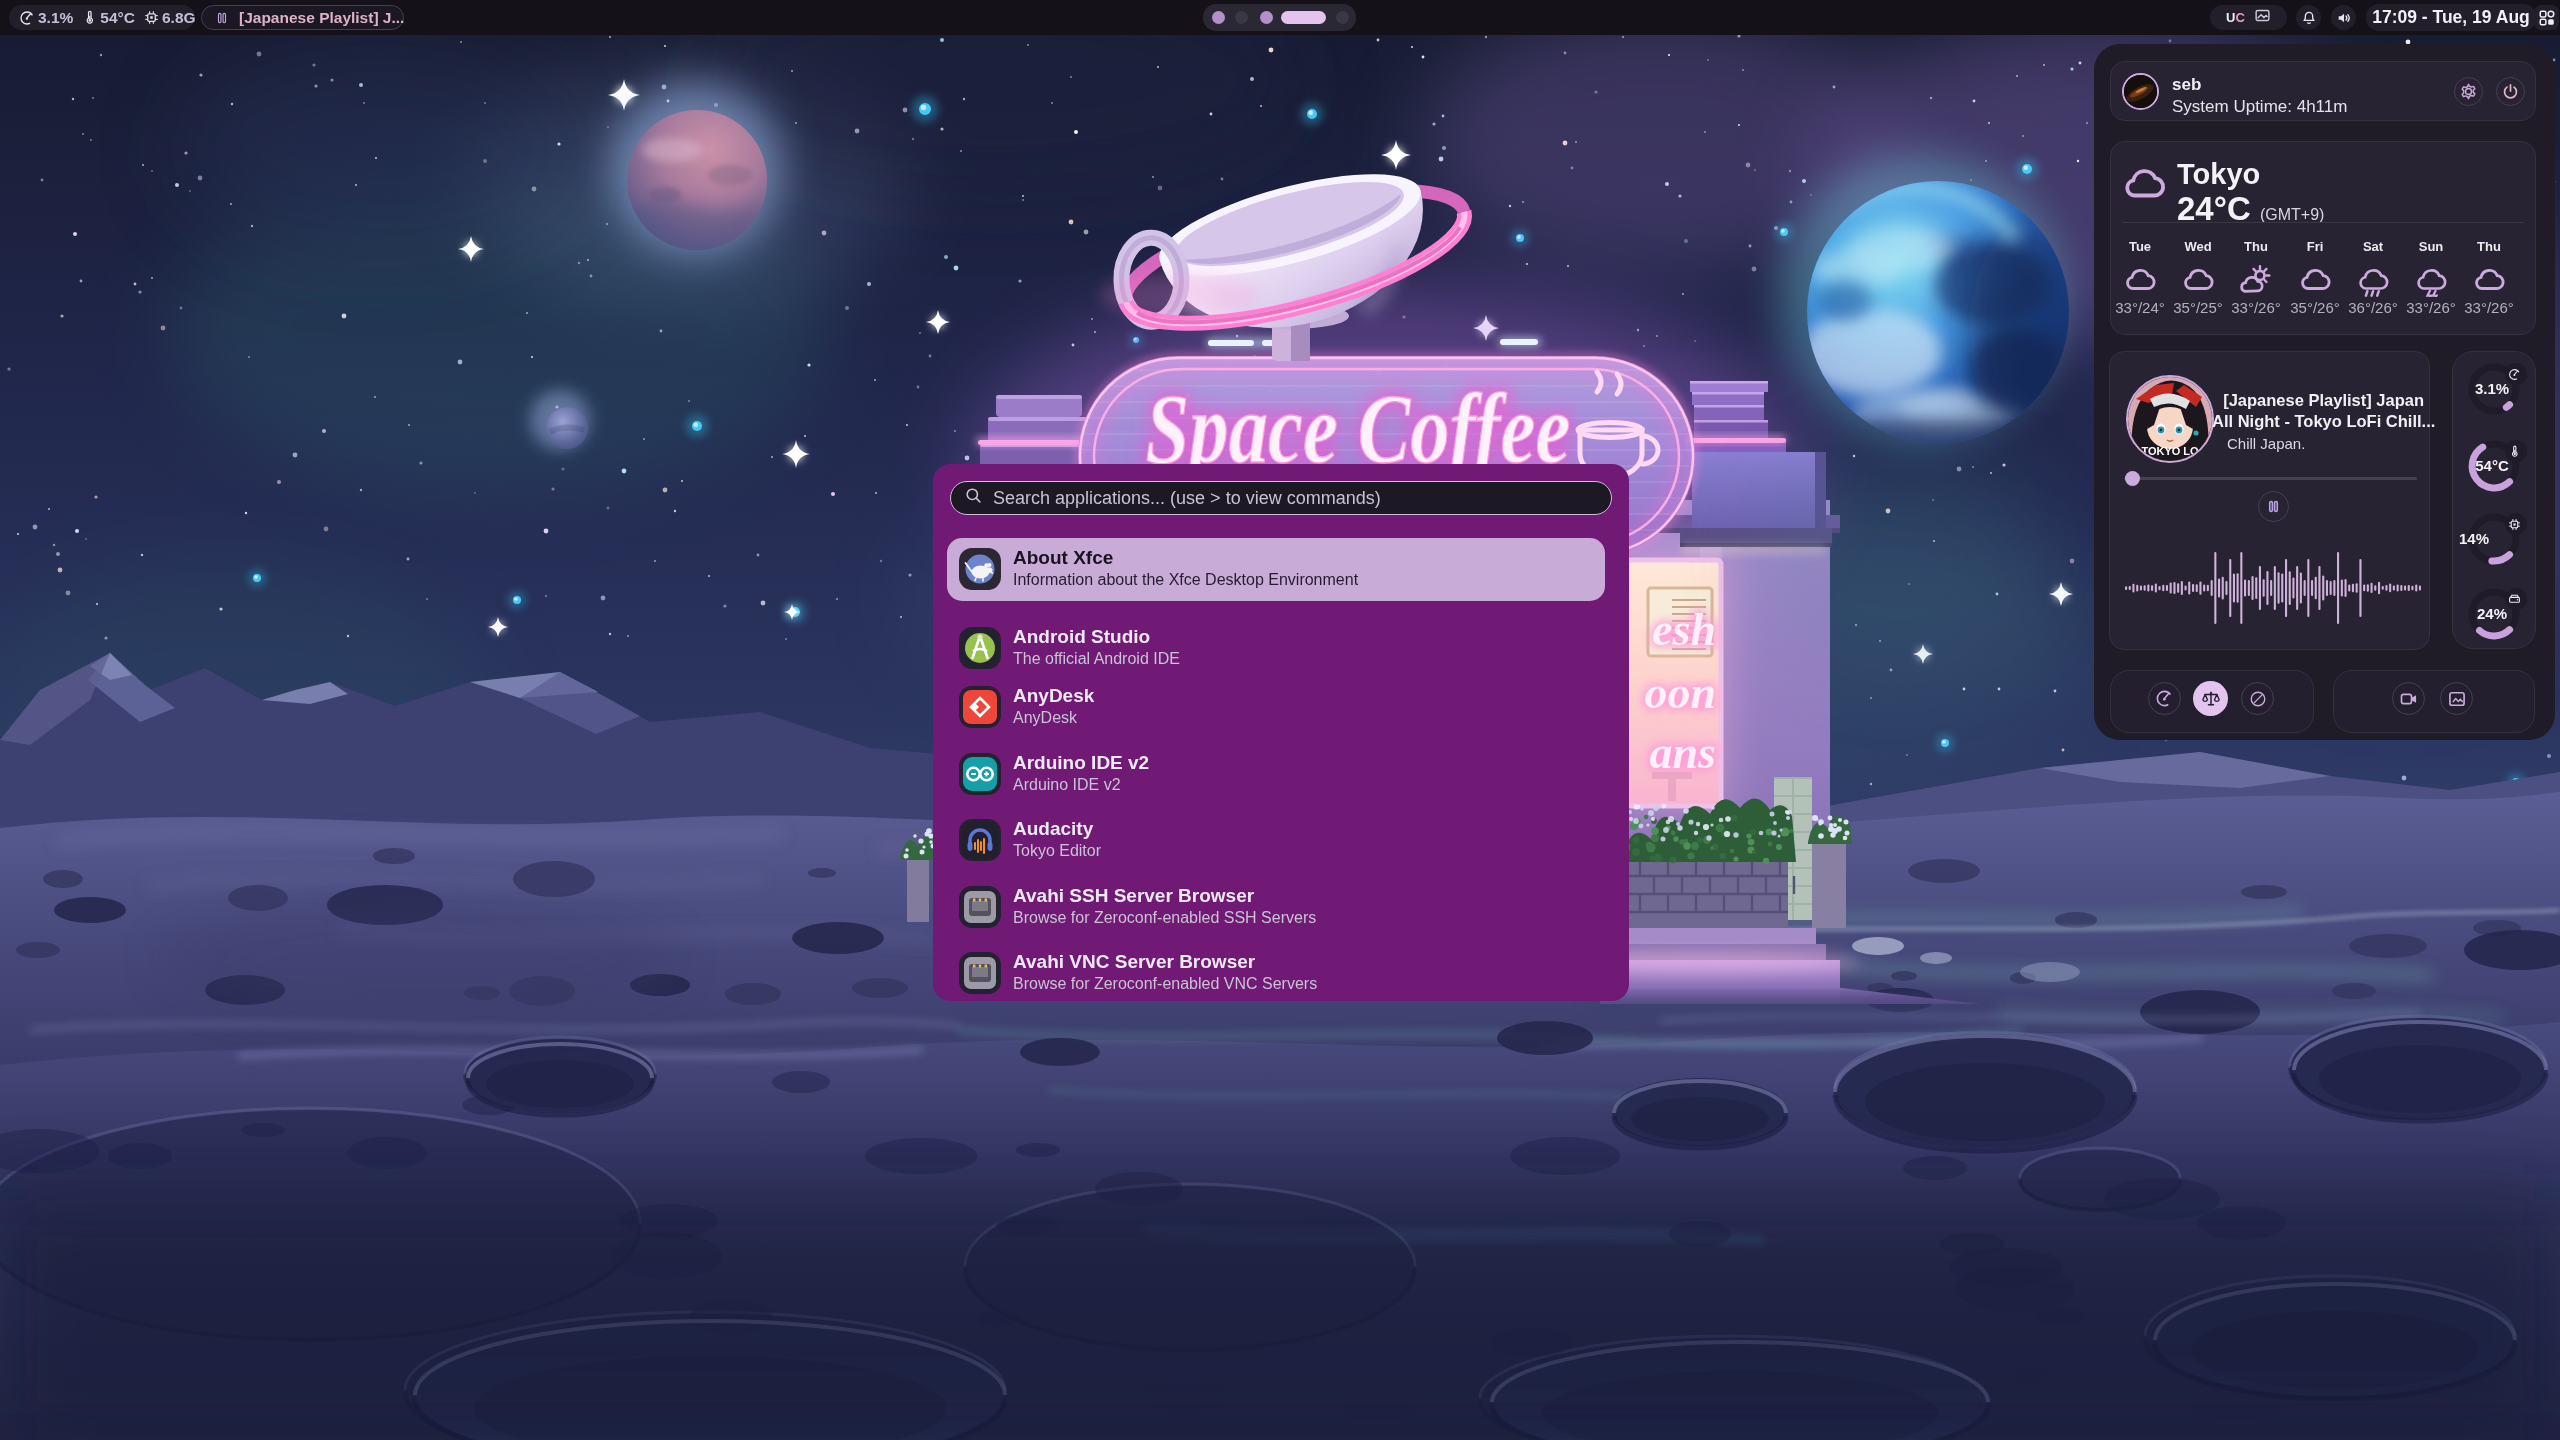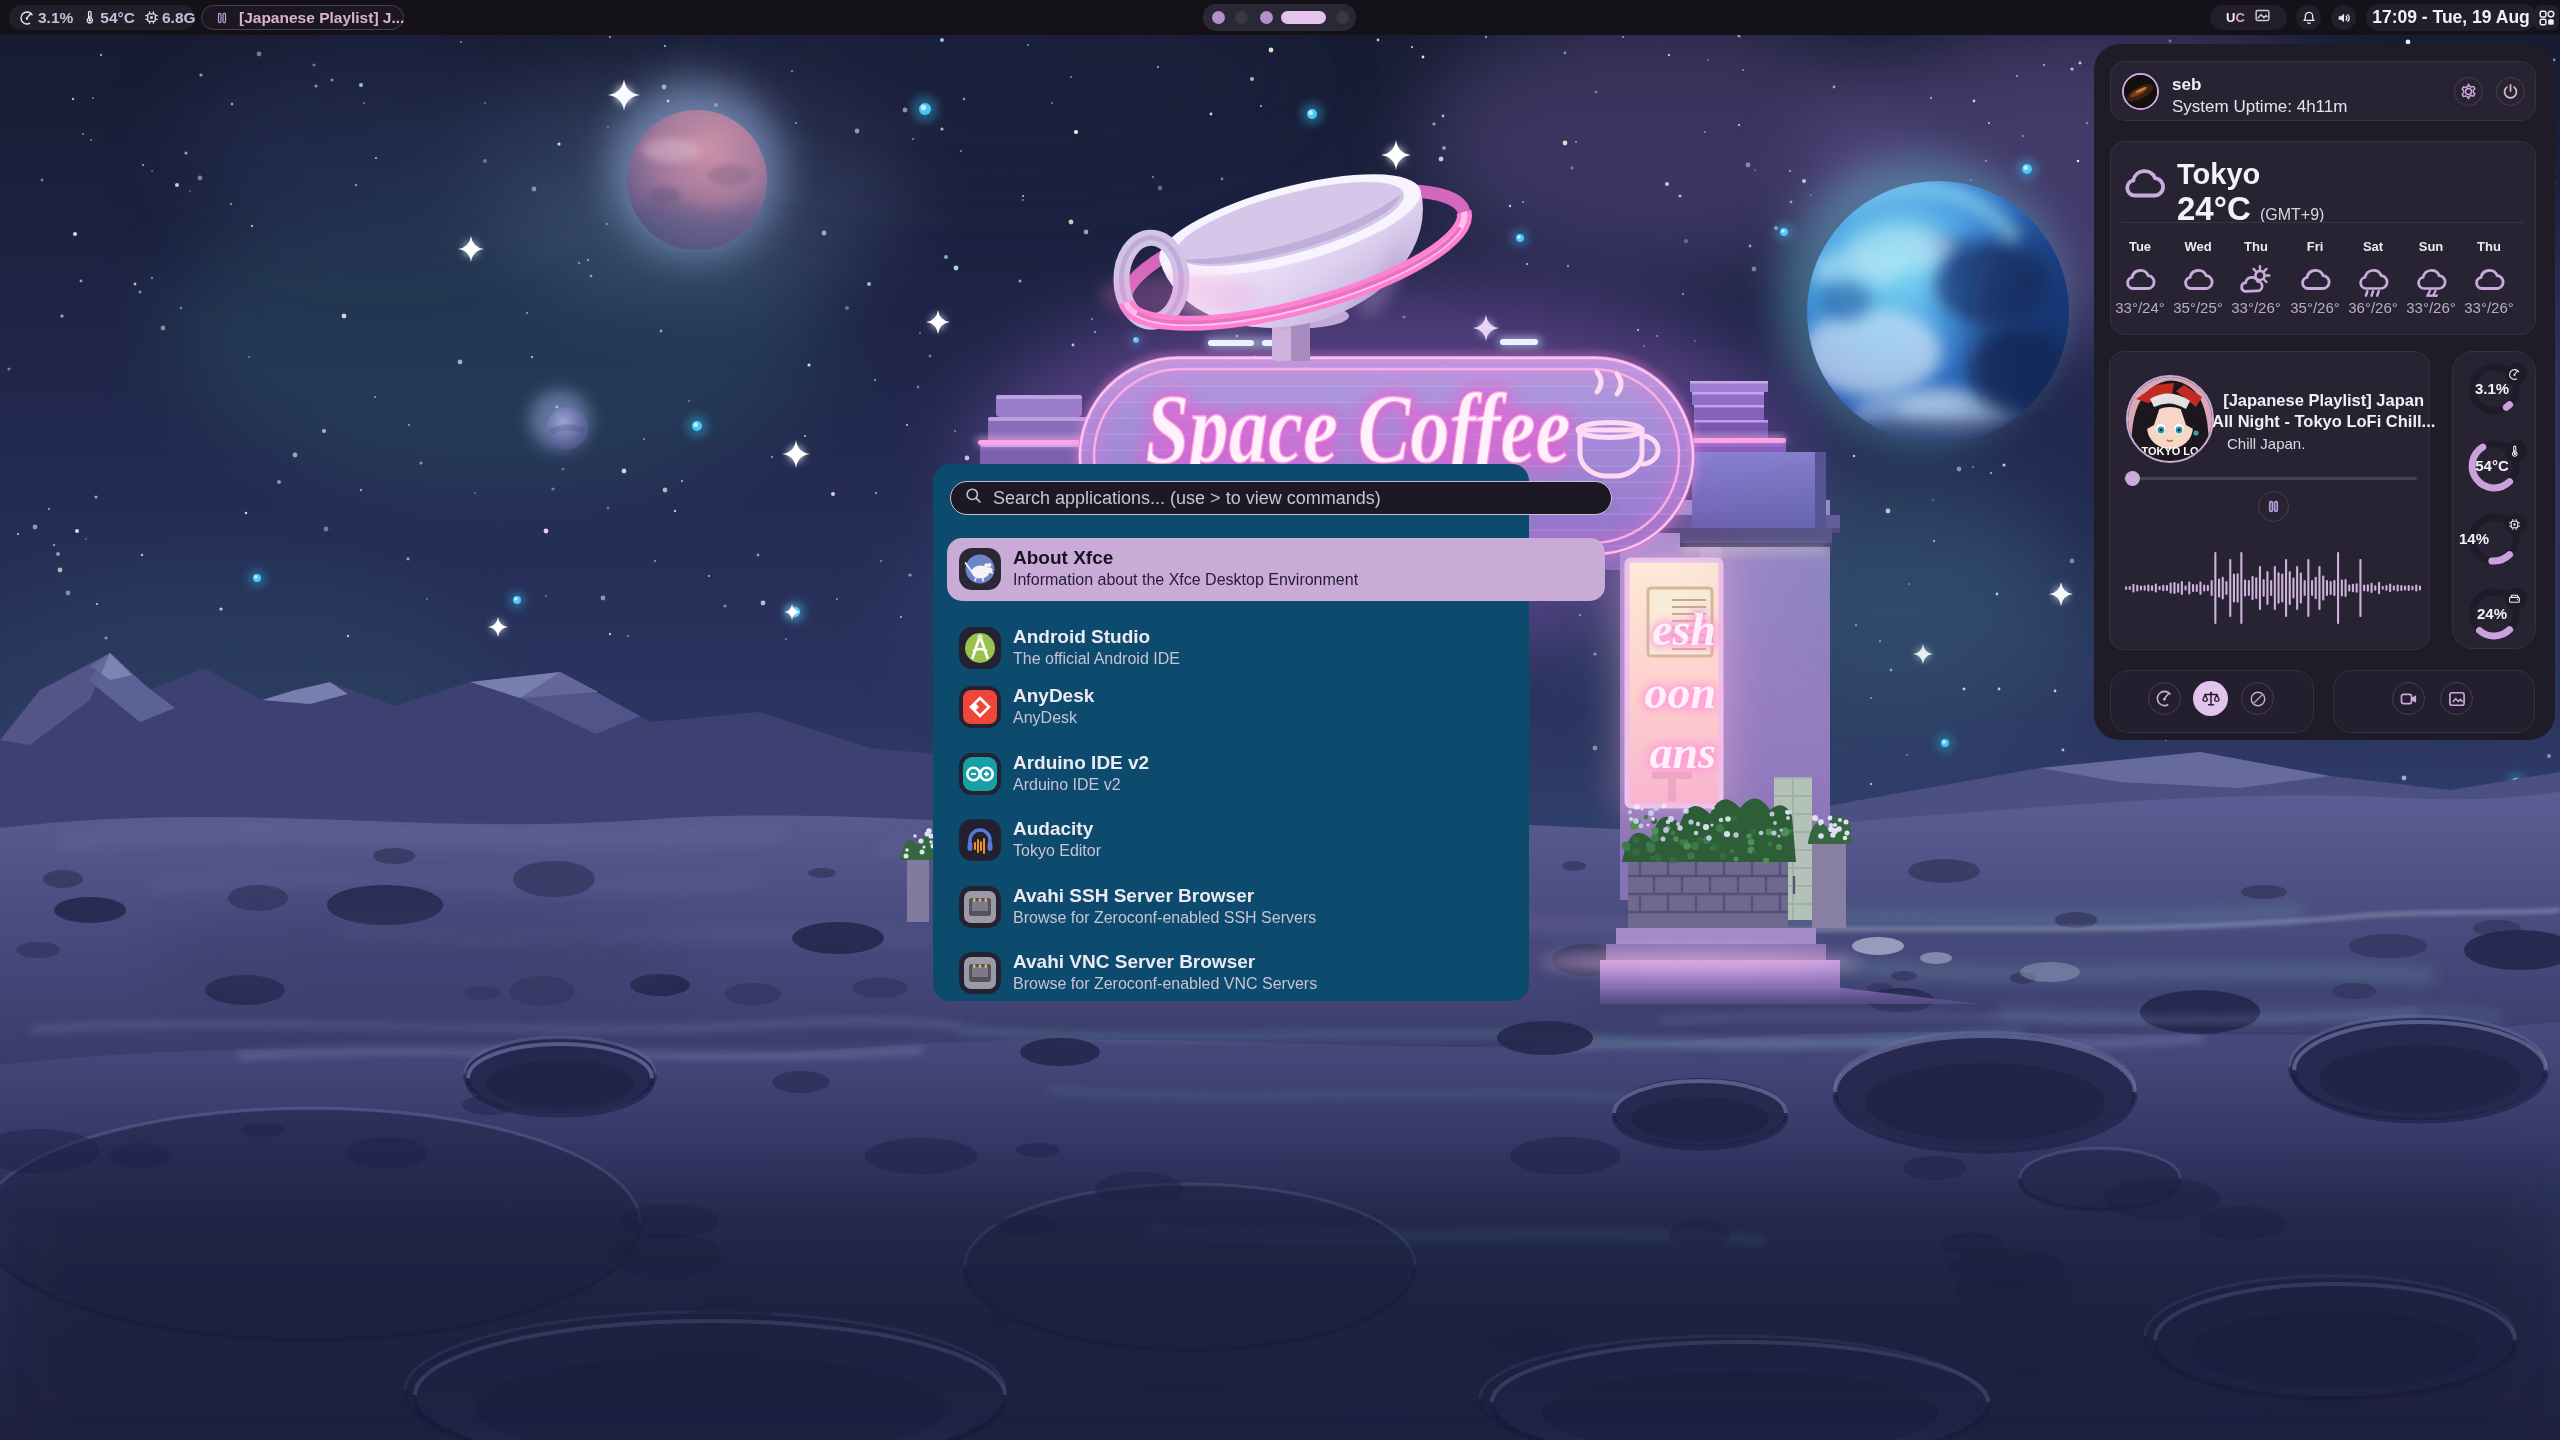--- a/index.html
+++ b/index.html
@@ -3,21 +3,21 @@
 
 *{margin:0;padding:0;box-sizing:border-box}
 html,body{width:2560px;height:1440px;overflow:hidden;background:#181d33;font-family:"Liberation Sans",sans-serif;}
 .abs{position:absolute}
 #wall{position:absolute;left:0;top:0}
 
 #bar{position:absolute;left:0;top:0;width:2560px;height:35px;background:#141119}
 .pill{position:absolute;background:#221f2b;border-radius:13px;display:flex;align-items:center;color:#c6bed8;font-size:16px;font-weight:700;white-space:nowrap}
 .cir{position:absolute;background:#221f2b;border-radius:50%;display:flex;align-items:center;justify-content:center}
 
-#launcher{position:absolute;left:933px;top:464px;width:596px;height:537px;background:#0c4a6e;border-radius:17px}
+#launcher{position:absolute;left:933px;top:464px;width:696px;height:537px;background:#701a75;border-radius:17px}
 #search{position:absolute;left:17px;top:17px;width:662px;height:34px;border:1.5px solid #cdc0d6;border-radius:17px;display:flex;align-items:center;color:#c9c2d2;font-size:18px;background:#1c1924}
 .row{position:absolute;left:14px;width:668px;height:63px}
 .rowic{position:absolute;left:12px;top:10px;width:42px;height:42px;border-radius:13px;background:#242130;display:flex;align-items:center;justify-content:center}
 .rt{position:absolute;left:66px;top:9px;font-size:19px;font-weight:700;color:#ede9f2;white-space:nowrap}
 .rs{position:absolute;left:66px;top:33px;font-size:16px;color:#c9c3d3;white-space:nowrap}
 #selrow{position:absolute;left:14px;top:74px;width:658px;height:63px;background:#c9abd7;border-radius:15px}
 #selrow .rowic{background:#2b2733}
 #selrow .rt{color:#181223}
 #selrow .rs{color:#251c32}
 

